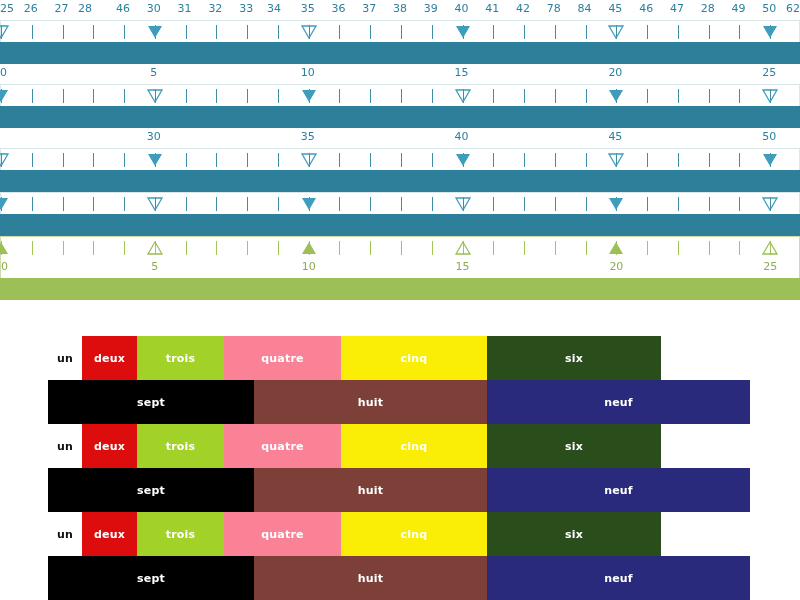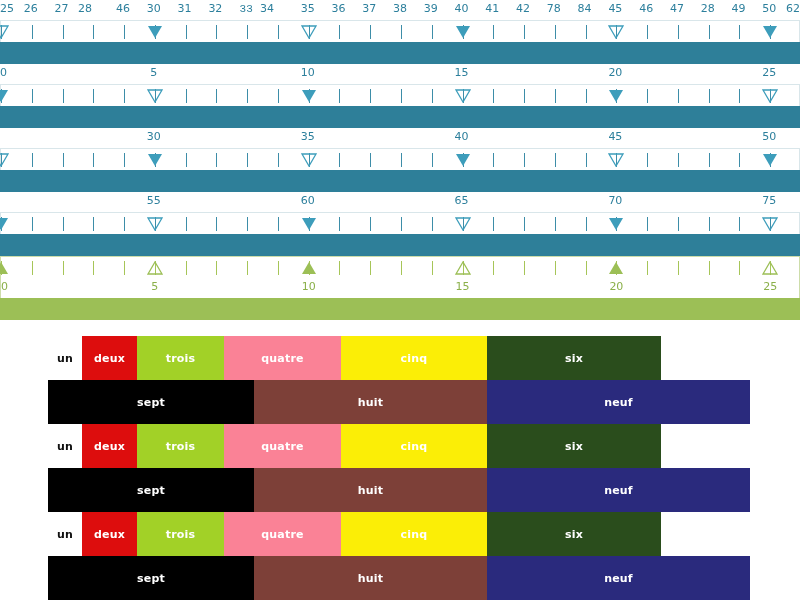--- a/index.html
+++ b/index.html
@@ -100,22 +100,22 @@
       <div class="ruler teal">
         <div class="ruler-labels">
           <span class="ruler-label" style="transform: translateX(0px); left: 0px;">25</span>
           <span class="ruler-label" style="left: 30.7692px;">26</span>
           <span class="ruler-label" style="left: 61.5385px;">27</span>
           <span class="ruler-label" style="left: 85px;">28</span>
           <span class="ruler-label" style="left: 123.077px;">46</span>
           <span class="ruler-label" style="left: 153.846px;">30</span>
           <span class="ruler-label" style="left: 184.615px;">31</span>
           <span class="ruler-label" style="left: 215.385px;">32</span>
-          <span class="ruler-label" style="left: 246.154px; font-family: Liberation Mono, monospace;">33</span>
-          <span class="ruler-label" style="left: 267px;">34</span>
+          <span class="ruler-label" style="left: 246.154px;">33</span>
+          <span class="ruler-label" style="left: 274px;">34</span>
           <span class="ruler-label" style="left: 307.692px;">35</span>
           <span class="ruler-label" style="left: 338.462px;">36</span>
           <span class="ruler-label" style="left: 369.231px;">37</span>
           <span class="ruler-label" style="left: 400px;">38</span>
           <span class="ruler-label" style="left: 430.769px;">39</span>
           <span class="ruler-label" style="left: 461.538px;">40</span>
           <span class="ruler-label" style="left: 492.308px;">41</span>
           <span class="ruler-label" style="left: 523.077px;">42</span>
           <span class="ruler-label" style="left: 553.846px;">78</span>
           <span class="ruler-label" style="left: 584.615px;">84</span>
@@ -282,27 +282,20 @@
           <div class="tri-hollow-svg" style="left: 615.385px;"><svg width="16" height="14" viewBox="0 0 16 14">
               <polygon points="1,1 15,1 8,13" fill="none" stroke="#3d9dbb" stroke-width="1.3"></polygon>
             </svg></div>
           <div class="tri-hollow-svg" style="left: 769.231px;"><svg width="16" height="14" viewBox="0 0 16 14">
               <polygon points="1,1 15,1 8,13" fill="#3d9dbb"></polygon>
             </svg></div>
         </div>
         <div class="bar"></div>
       </div>
       <div class="ruler teal">
-        <div class="ruler-labels">
-          <span class="ruler-label" style="left: 153.846px;">55</span>
-          <span class="ruler-label" style="left: 307.692px;">60</span>
-          <span class="ruler-label" style="left: 461.538px;">65</span>
-          <span class="ruler-label" style="left: 615.385px;">70</span>
-          <span class="ruler-label" style="left: 769.231px;">75</span>
-        </div>
         <div class="ruler-track">
           <div class="tick" style="left: 0px;"></div>
           <div class="tick" style="left: 30.7692px;"></div>
           <div class="tick" style="left: 61.5385px;"></div>
           <div class="tick" style="left: 92.3077px;"></div>
           <div class="tick" style="left: 123.077px;"></div>
           <div class="tick" style="left: 153.846px;"></div>
           <div class="tick" style="left: 184.615px;"></div>
           <div class="tick" style="left: 215.385px;"></div>
           <div class="tick" style="left: 246.154px;"></div>

